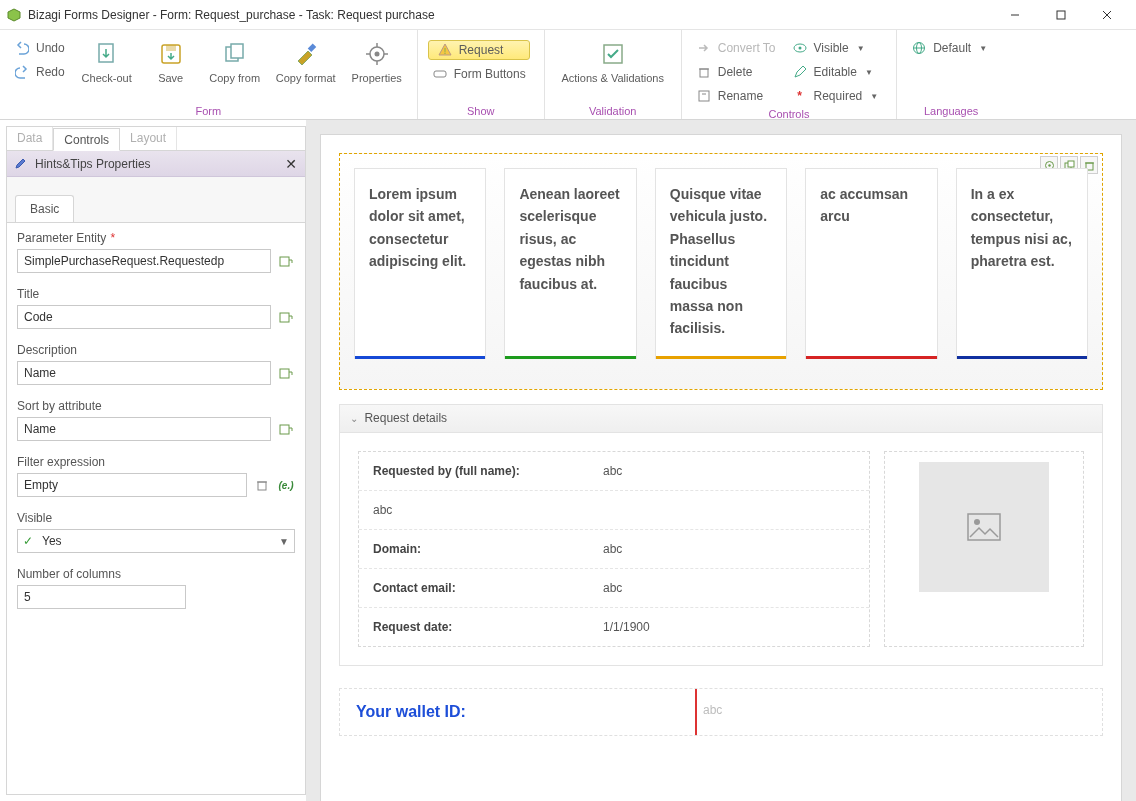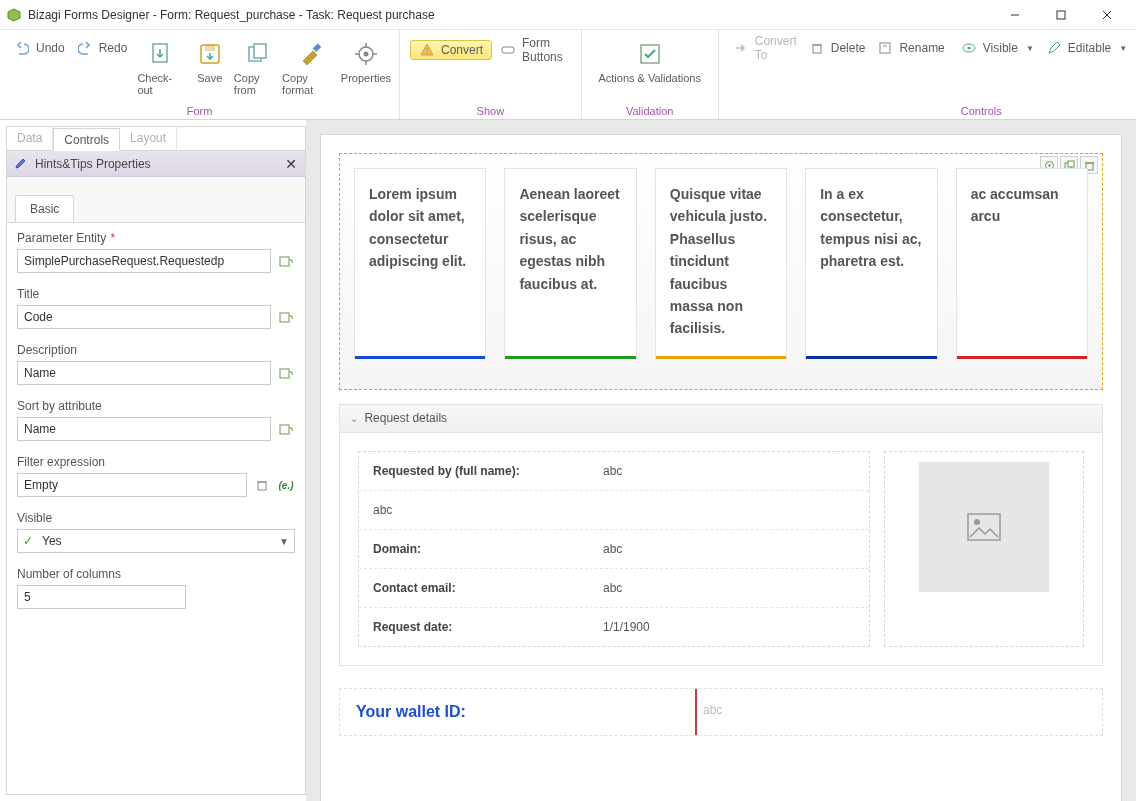--- a/index.html
+++ b/index.html
@@ -10,21 +10,21 @@
 .titlebar .app-icon { width: 16px; height: 16px; margin-right: 6px; display:flex; align-items:center; justify-content:center; }
 .titlebar .title { font-size: 12px; color: #333; }
 .winbtns { margin-left: auto; display:flex; }
 .winbtn { width: 46px; height: 30px; display:flex; align-items:center; justify-content:center; color:#333; }
 
 
 .ribbon { height: 90px; border-bottom: 1px solid #d6d6d6; display:flex; background:#fff; }
 .rgroup { border-right:1px solid #e3e3e3; padding: 4px 8px 2px 8px; display:flex; flex-direction:column; }
 .rgroup .gbody { flex:1; display:flex; align-items:flex-start; }
 .rgroup .glabel { text-align:center; font-size:11px; color:#a84fb0; padding:2px 0 0 0; }
-.vstack { display:flex; flex-direction:row; gap:4px; padding:4px 6px 0 2px; font-size:12px; color:#5c5c5c; }
+.vstack { display:flex; flex-direction:column; gap:4px; padding:4px 6px 0 2px; font-size:12px; color:#5c5c5c; }
 .vstack .row { display:flex; align-items:center; gap:6px; height:20px; padding:0 4px; }
 .bigbtn { display:flex; flex-direction:column; align-items:center; justify-content:flex-start; width:64px; padding-top:6px; gap:4px; color:#5c5c5c; font-size:11px; text-align:left; }
 .bigbtn .ic { width:28px; height:28px; display:flex; align-items:center; justify-content:center; }
 .smallic { width:16px; height:16px; display:flex; align-items:center; justify-content:center; flex-shrink:0; }
 .toggle-on { background: linear-gradient(#fff3b0,#ffe97a); border:1px solid #d9c34a; border-radius:3px; }
 .dd-caret { font-size:8px; color:#666; margin-left:2px; }
 
 
 .workspace { position:absolute; top:120px; bottom:0; left:0; right:0; display:flex; }
 
@@ -196,21 +196,21 @@
   <div class="rgroup">
     <div class="gbody">
       <div class="vstack" style="padding-top:6px">
         <div class="row toggle-on" style="padding:2px 8px">
             <span class="smallic">
               <svg width="14" height="14">
                 <path d="M7 1 13 12H1z" fill="#f4c642" stroke="#b98"></path>
                 <text x="7" y="11" text-anchor="middle" font-size="9" fill="#7a5">!</text>
               </svg>
             </span>
-            <span>Convert</span>
+            <span>Request</span>
           </div>
         <div class="row">
             <span class="smallic">
               <svg width="14" height="14">
                 <rect x="1" y="4" width="12" height="6" rx="2" fill="none" stroke="#888"></rect>
               </svg>
             </span>
             <span>Form Buttons</span>
           </div>
       </div>
@@ -430,22 +430,22 @@
               <svg width="11" height="11">
                 <rect x="2" y="3" width="7" height="7" fill="none" stroke="#6a9a4a"></rect>
                 <line x1="1" y1="3" x2="10" y2="3" stroke="#6a9a4a"></line>
               </svg>
             </div>
         </div>
         <div class="cards">
           <div class="card"><span>Lorem ipsum dolor sit amet, consectetur adipiscing elit.</span><div class="bar c-blue"></div></div>
           <div class="card"><span>Aenean laoreet scelerisque risus, ac egestas nibh faucibus at.</span><div class="bar c-green"></div></div>
           <div class="card"><span>Quisque vitae vehicula justo. Phasellus tincidunt faucibus massa non facilisis.</span><div class="bar c-orange"></div></div>
+          <div class="card"><span>ac accumsan arcu</span><div class="bar c-red"></div></div>
           <div class="card"><span>In a ex consectetur, tempus nisi ac, pharetra est.</span><div class="bar c-navy"></div></div>
-          <div class="card"><span>ac accumsan arcu</span><div class="bar c-red"></div></div>
         </div>
       </div>
 
       <div class="section">
         <div class="sec-head">
           <span style="font-size:10px;color:#888">⌄</span>
           <span>Request details</span>
         </div>
         <div class="sec-body">
           <div class="detgrid">

